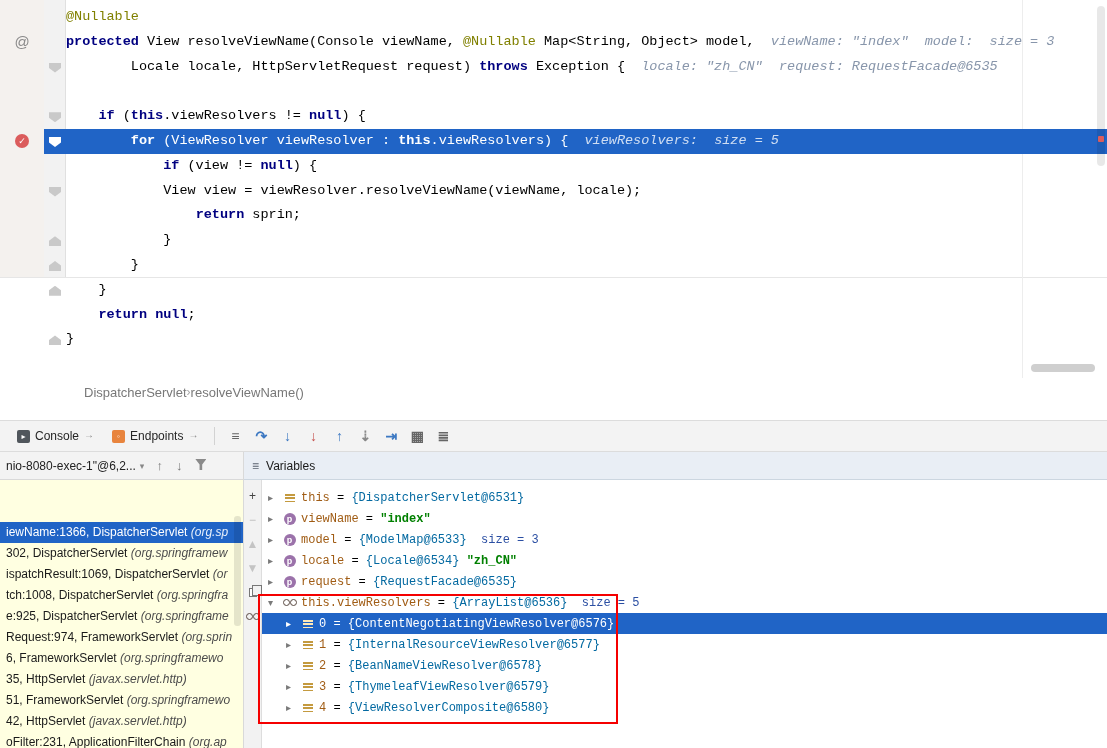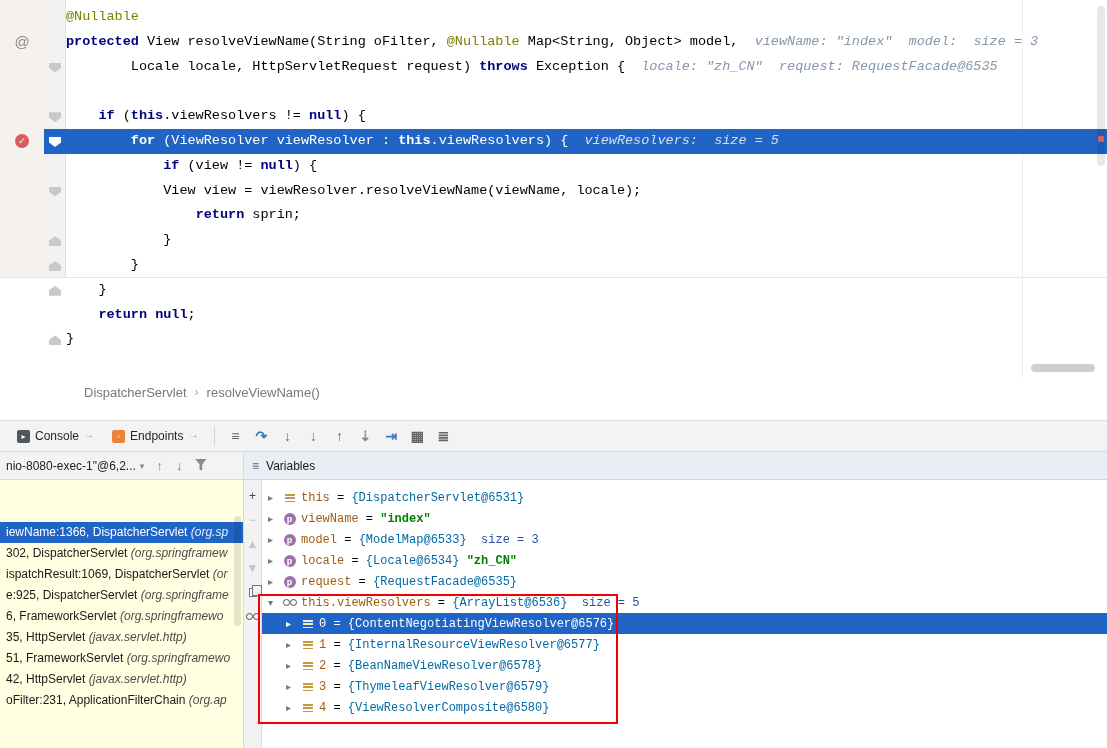--- a/index.html
+++ b/index.html
@@ -26,21 +26,21 @@
   .fold-marker{position:absolute;left:49px;width:12px;height:10px;background:#c9c9c9}
   .fold-marker.down{clip-path:polygon(0 0,100% 0,100% 55%,50% 100%,0 55%)}
   .fold-marker.up{clip-path:polygon(50% 0,100% 45%,100% 100%,0 100%,0 45%)}
   .fold-marker.on-exec{background:#fff}
   #editor-vscroll{position:absolute;right:0;top:0;width:12px;height:378px;z-index:4}
   #editor-vscroll .thumb{position:absolute;top:6px;left:2px;width:8px;height:160px;background:rgba(0,0,0,.09);border-radius:4px}
   #editor-vscroll .bp-mark{position:absolute;top:136px;left:3px;width:6px;height:6px;background:#db5c5c;border-radius:1px}
   #editor-hscroll-thumb{position:absolute;top:364px;right:12px;width:64px;height:8px;background:#cfcfcf;border-radius:4px;z-index:4}
 
   
-  #breadcrumb{position:absolute;top:378px;left:0;width:100%;height:28px;background:#fff;display:flex;align-items:center;padding-left:84px;gap:8px;font-size:13px;color:#787878}
+  #breadcrumb{position:absolute;top:378px;left:0;width:100%;height:28px;background:#fff;display:flex;align-items:center;padding-left:84px;font-size:13px;color:#787878}
   .crumb-sep{color:#a8a8a8;font-size:12px}
 
   
   #debug-toolbar{position:absolute;top:420px;left:0;width:100%;height:32px;background:#f3f3f3;border-top:1px solid #dcdcdc;border-bottom:1px solid #dcdcdc;display:flex;align-items:center;padding-left:8px}
   .tool-tab{display:flex;align-items:center;gap:5px;padding:0 9px;height:100%;font-size:12px;color:#262626}
   .tab-icon{width:13px;height:13px;border-radius:2px;display:flex;align-items:center;justify-content:center;color:#fff;font-size:8px;flex:none}
   .tab-jump{font-size:10px;color:#888;transform:translateY(-2px)}
   .tb-sep{width:1px;height:18px;background:#d2d2d2;margin:0 7px}
   #step-icons{display:flex;align-items:center}
   .step-icon{width:26px;text-align:center;font-size:14px;font-weight:bold}
@@ -96,21 +96,21 @@
 </head>
 <body>
 
 <div id="editor">
   <div class="gutter-a"></div>
   <div class="gutter-b"></div>
   <div id="margin-guide"></div>
   <div id="exec-line-overlay" style="top: 129px; background: rgb(32, 100, 198);"></div>
   <div id="code-lines">
       <div class="code-line"><span></span><span class="seg-annotation">@Nullable</span></div>
-      <div class="code-line"><span></span><span class="seg-keyword">protected </span><span class="seg-plain">View resolveViewName(String oFilter, </span><span class="seg-annotation">@Nullable</span><span class="seg-plain"> Map&lt;String, Object&gt; model,</span><span class="seg-hint">  viewName: "index"  model:  size = 3</span></div>
+      <div class="code-line"><span></span><span class="seg-keyword">protected </span><span class="seg-plain">View resolveViewName(Console viewName, </span><span class="seg-annotation">@Nullable</span><span class="seg-plain"> Map&lt;String, Object&gt; model,</span><span class="seg-hint">  viewName: "index"  model:  size = 3</span></div>
       <div class="code-line"><span>        </span><span class="seg-plain">Locale locale, HttpServletRequest request) </span><span class="seg-keyword">throws</span><span class="seg-plain"> Exception {</span><span class="seg-hint">  locale: "zh_CN"  request: RequestFacade@6535</span></div>
       <div class="code-line"><span></span></div>
       <div class="code-line"><span>    </span><span class="seg-keyword">if</span><span class="seg-plain"> (</span><span class="seg-keyword">this</span><span class="seg-plain">.viewResolvers != </span><span class="seg-keyword">null</span><span class="seg-plain">) {</span></div>
       <div class="code-line current"><span>        </span><span class="seg-keyword">for</span><span class="seg-plain"> (ViewResolver viewResolver : </span><span class="seg-keyword">this</span><span class="seg-plain">.viewResolvers) {</span><span class="seg-hint">  viewResolvers:  size = 5</span></div>
       <div class="code-line"><span>            </span><span class="seg-keyword">if</span><span class="seg-plain"> (view != </span><span class="seg-keyword">null</span><span class="seg-plain">) {</span></div>
       <div class="code-line"><span>            </span><span class="seg-plain">View view = viewResolver.resolveViewName(viewName, locale);</span></div>
       <div class="code-line"><span>                </span><span class="seg-keyword">return</span><span class="seg-plain"> sprin;</span></div>
       <div class="code-line"><span>            </span><span class="seg-plain">}</span></div>
       <div class="code-line"><span>        </span><span class="seg-plain">}</span></div>
       <div class="code-line"><span>    </span><span class="seg-plain">}</span></div>
@@ -183,21 +183,23 @@
 <div id="vars-header">
   <span class="hdr-icon">≡</span>
   <span>Variables</span>
 </div>
 
 <div id="frames-panel">
   <div id="frames-list">
       <div class="frame-row selected"><span class="frame-main">iewName:1366, DispatcherServlet </span><span class="frame-pkg">(org.sp</span></div>
       <div class="frame-row"><span class="frame-main">302, DispatcherServlet </span><span class="frame-pkg">(org.springframew</span></div>
       <div class="frame-row"><span class="frame-main">ispatchResult:1069, DispatcherServlet </span><span class="frame-pkg">(or</span></div>
+      <div class="frame-row"><span class="frame-main">tch:1008, DispatcherServlet </span><span class="frame-pkg">(org.springfra</span></div>
       <div class="frame-row"><span class="frame-main">e:925, DispatcherServlet </span><span class="frame-pkg">(org.springframe</span></div>
+      <div class="frame-row"><span class="frame-main">Request:974, FrameworkServlet </span><span class="frame-pkg">(org.sprin</span></div>
       <div class="frame-row"><span class="frame-main">6, FrameworkServlet </span><span class="frame-pkg">(org.springframewo</span></div>
       <div class="frame-row"><span class="frame-main">35, HttpServlet </span><span class="frame-pkg">(javax.servlet.http)</span></div>
       <div class="frame-row"><span class="frame-main">51, FrameworkServlet </span><span class="frame-pkg">(org.springframewo</span></div>
       <div class="frame-row"><span class="frame-main">42, HttpServlet </span><span class="frame-pkg">(javax.servlet.http)</span></div>
       <div class="frame-row"><span class="frame-main">oFilter:231, ApplicationFilterChain </span><span class="frame-pkg">(org.ap</span></div>
     </div>
   <div id="frames-scroll-thumb"></div>
 </div>
 
 <div id="watch-strip">

